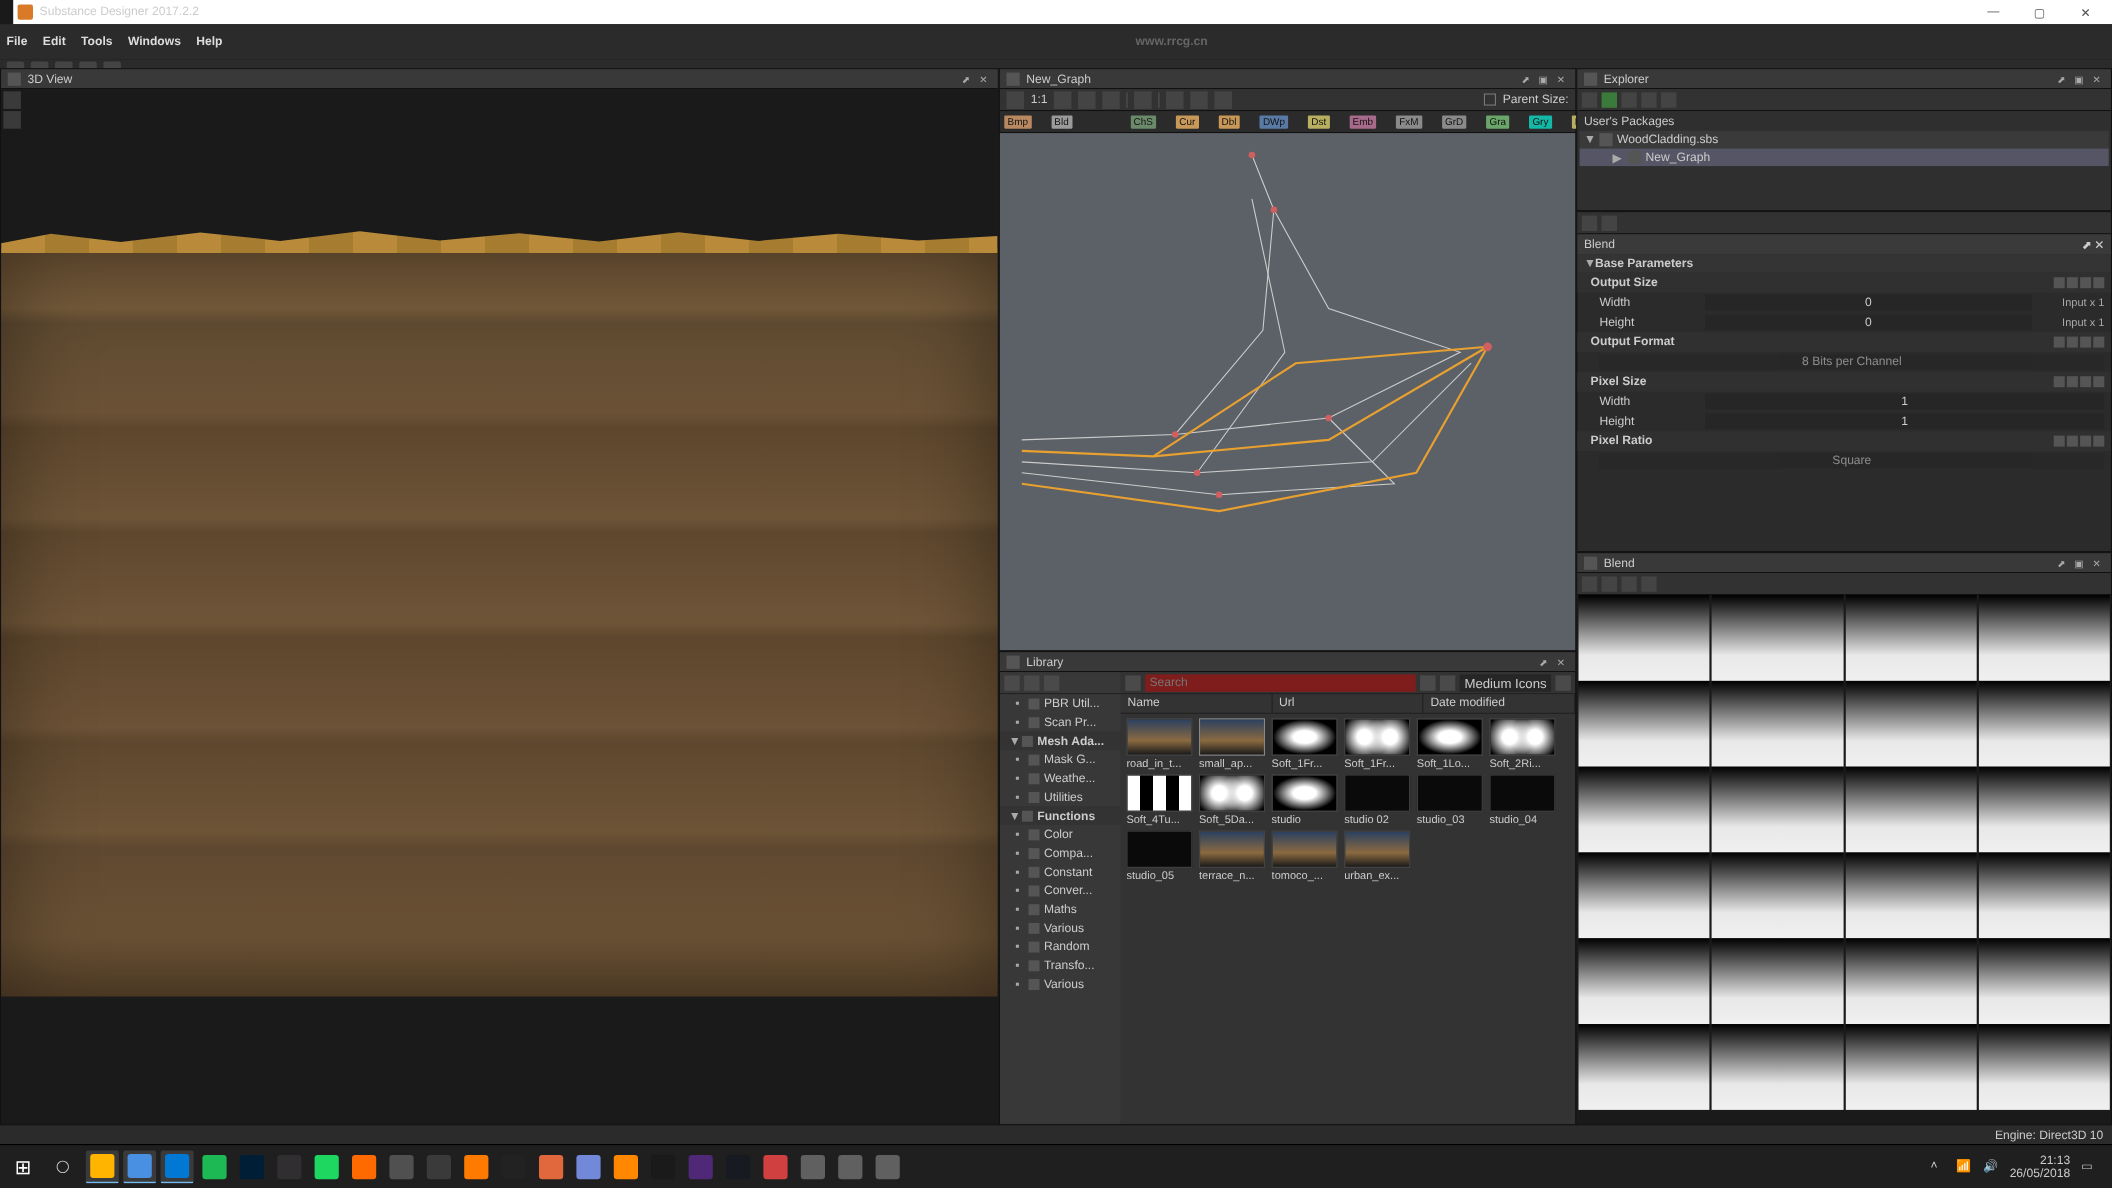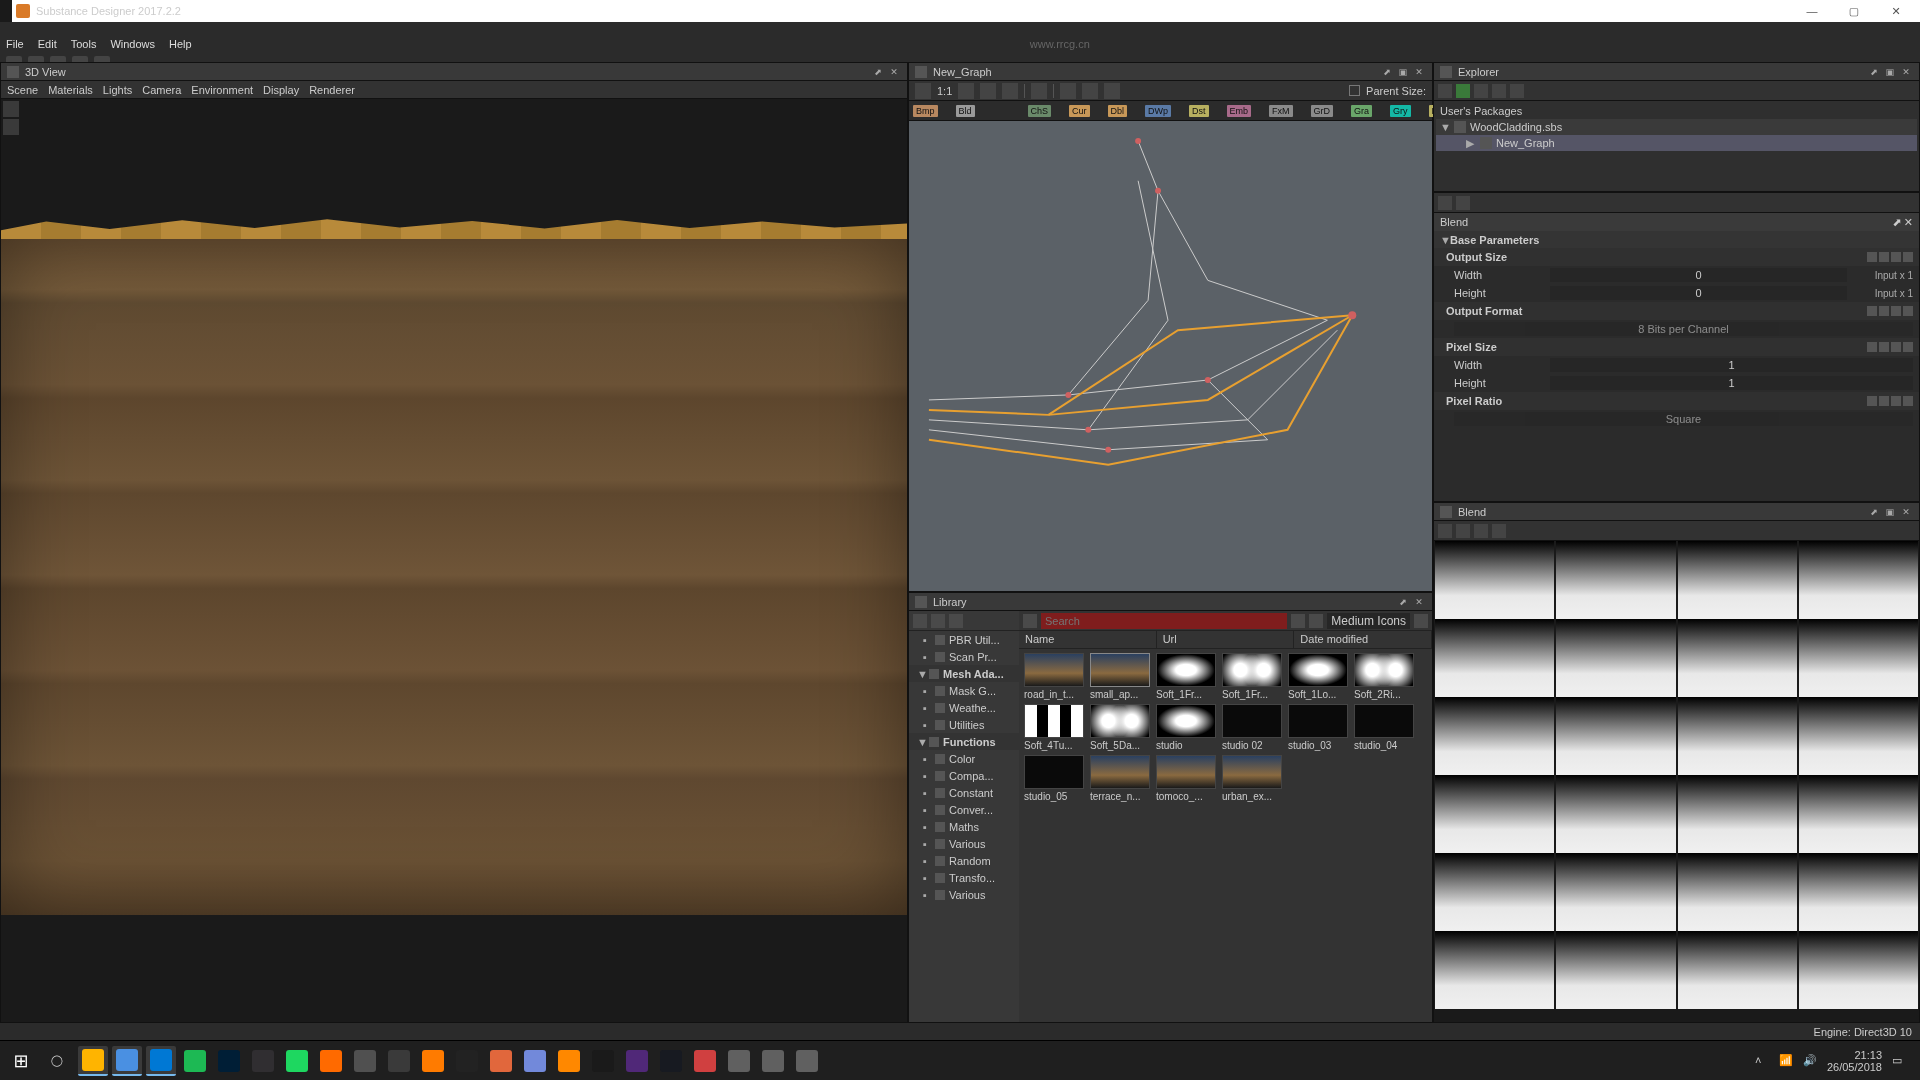--- a/index.html
+++ b/index.html
@@ -6,21 +6,21 @@
 html,body { width:1920px; height:1080px; overflow:hidden; background:#1a1a1a; }
 body { transform-origin:top left; }
 
 
 .titlebar { height:22px; background:#fff; display:flex; align-items:center; padding:0 4px; color:#333;margin-left:12px; }
 .titlebar .app-icon { width:14px; height:14px; background:#d97a28; border-radius:2px; margin-right:6px; }
 .titlebar .win-ctrls { margin-left:auto; display:flex; gap:2px; }
 .titlebar .win-btn { width:40px; height:20px; display:flex; align-items:center; justify-content:center; color:#555; }
 
 
-.menubar { height:20px; background:#2b2b2b; display:flex; align-items:flex-start; padding:16px 6px; gap:14px; }
+.menubar { height:20px; background:#2b2b2b; display:flex; align-items:center; padding:16px 6px; gap:14px;font-weight:bold; }
 .menubar span { color:#ddd; }
 
 
 .main-toolbar { height:20px; background:#2b2b2b; display:flex; align-items:center; padding:0 6px; gap:6px; border-bottom:1px solid #111; }
 .main-toolbar .tb-btn { width:16px; height:16px; background:#444; border-radius:2px; }
 
 
 .workspace { position:absolute; top:62px; left:0; right:0; bottom:30px; display:flex; }
 
 
@@ -165,29 +165,20 @@
 
   <div class="view3d panel">
     <div class="panel-header">
       <div class="hdr-icon"></div>
       <span>3D View</span>
       <div class="hdr-ctrls">
         <div class="hdr-btn">⬈</div>
         <div class="hdr-btn">✕</div>
       </div>
     </div>
-    <div class="panel-sub">
-      <span>Scene</span>
-      <span>Materials</span>
-      <span>Lights</span>
-      <span>Camera</span>
-      <span>Environment</span>
-      <span>Display</span>
-      <span>Renderer</span>
-    </div>
     <div class="viewport">
       <div class="left-tools">
         <div></div>
         <div></div>
       </div>
       <div class="wood-box">
         <div class="top-edge"></div>
       </div>
     </div>
     <div class="footer">

